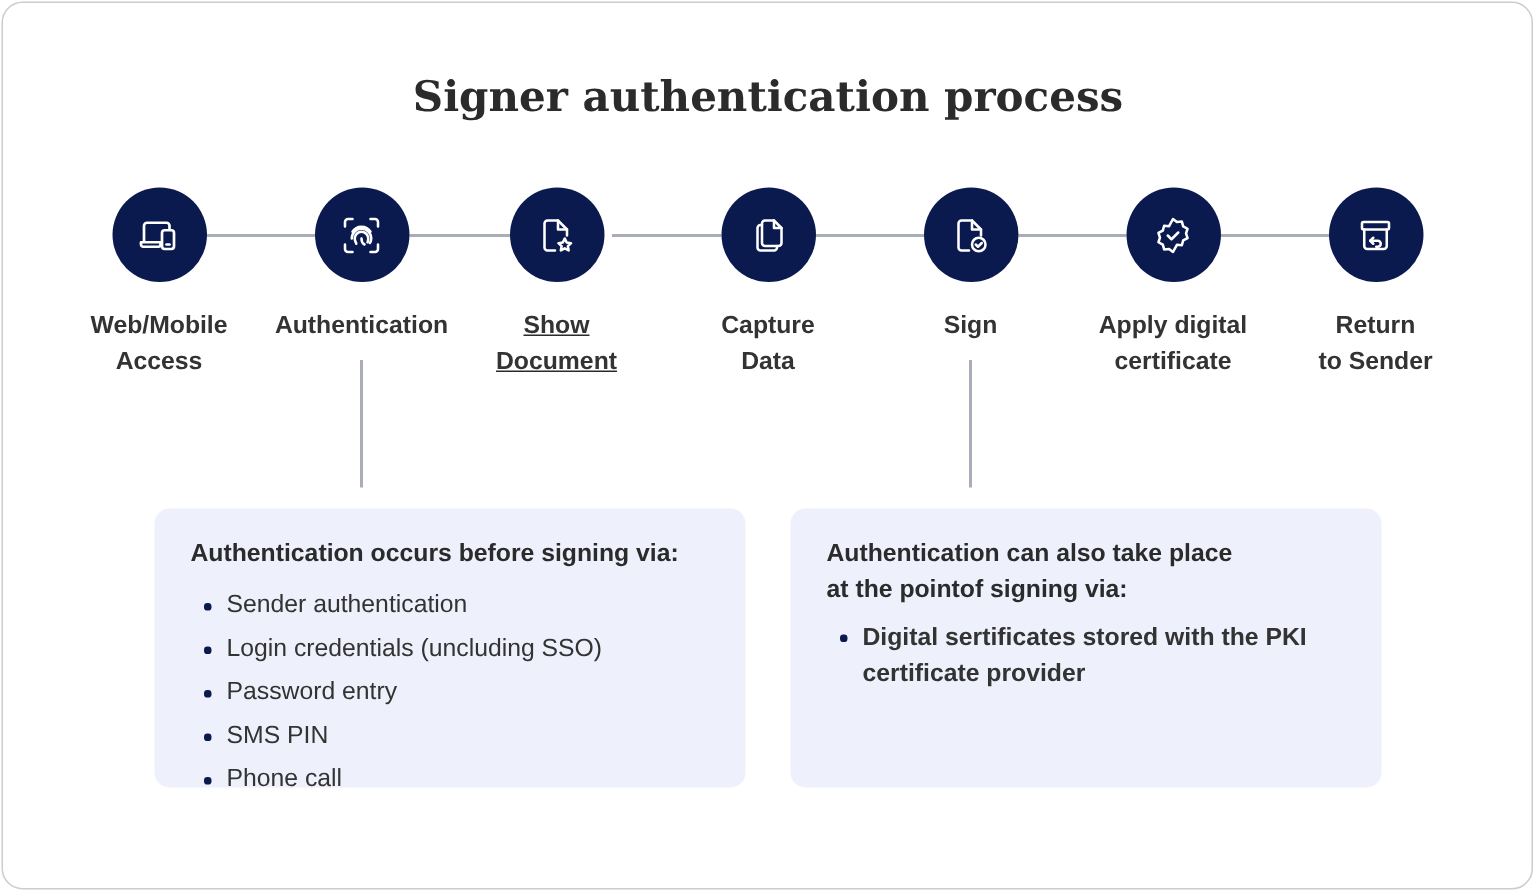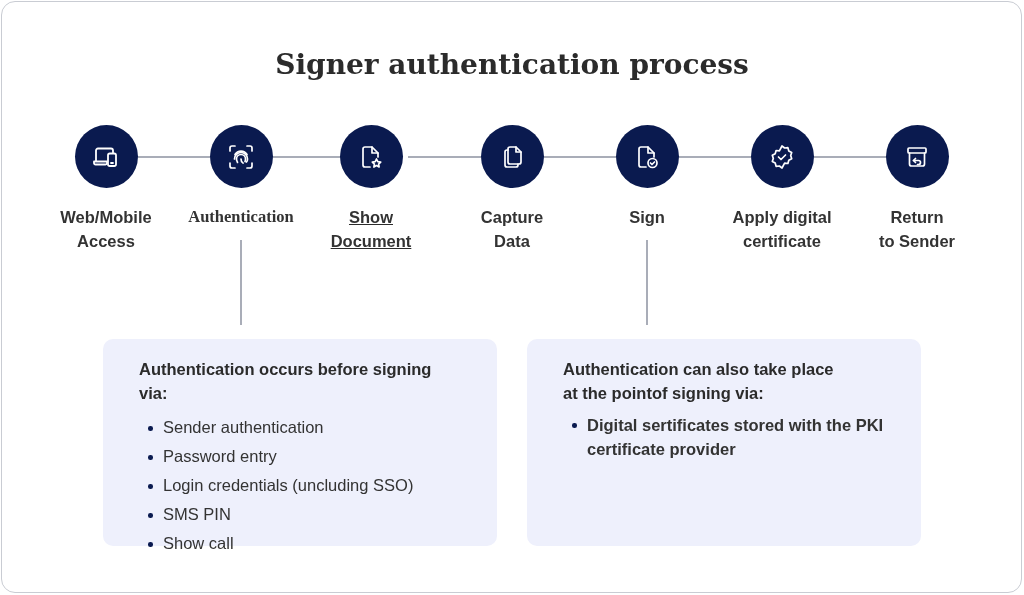--- a/index.html
+++ b/index.html
@@ -27,22 +27,22 @@
     }
     .circle svg { width: 30px; height: 30px; }
     .step-label {
       margin-top: 17px; text-align: center; font-weight: bold; font-size: 16.5px;
       line-height: 24px; color: #333333; white-space: pre-line;
     }
     .vline {
       position: absolute; top: 240px; height: 85px; width: 1.5px; background: #a9adb8;
     }
     .card {
-      position: absolute; top: 339px; height: 207px; background: #eef0fc;
-      border-radius: 10px; padding: 18px 36px;
+      position: absolute; top: 339px; height: 186px; background: #eef0fc;
+      border-radius: 10px; padding: 18px 24px;
     }
     .card-title {
       font-weight: bold; font-size: 16.5px; line-height: 24px; color: #2b2b2b;
       white-space: pre-line;
     }
     .card ul { list-style: none; margin-top: 8px; }
     .card li {
       position: relative; padding-left: 24px; font-size: 16.5px; line-height: 29px; color: #333333;
     }
     .card li .bullet {
@@ -72,21 +72,21 @@
       <path d="M5 19V8.5a2 2 0 0 1 2-2h13a2 2 0 0 1 2 2v2"></path>
       <path d="M3 19.5h13v1.5a1.5 1.5 0 0 1-1.5 1.5h-10A1.5 1.5 0 0 1 3 21z"></path>
       <rect x="17" y="11.5" width="8" height="12.5" rx="1.8"></rect>
       <path d="M20 21h2"></path>
     </svg>
   </div>
   <div class="step-label">Web/Mobile
 Access</div>
 </div>
 
-<div class="step" style="left:241px;font-family:Liberation Serif, serif;">
+<div class="step" style="left:241px;">
   <div class="circle">
     <svg viewBox="0 0 30 30" fill="none" stroke="#ffffff" stroke-width="1.7" stroke-linecap="round" stroke-linejoin="round">
       <path d="M4 9V6a2 2 0 0 1 2-2h3"></path>
       <path d="M21 4h3a2 2 0 0 1 2 2v3"></path>
       <path d="M26 21v3a2 2 0 0 1-2 2h-3"></path>
       <path d="M9 26H6a2 2 0 0 1-2-2v-3"></path>
       <path d="M9 12.5a7 7 0 0 1 12 0"></path>
       <path d="M8.5 17a6.5 6.5 0 0 1 13 0c0 2-1 3-1 3"></path>
       <path d="M11.5 20.5c0-1-1-1.5-1-3.5a4.5 4.5 0 0 1 9 0c0 1.5-.5 2.5-.5 2.5"></path>
       <path d="M15 17c0 2 1 3.5 2 4"></path>
@@ -155,24 +155,24 @@
 to Sender</div>
 </div>
 
 <div class="vline" style="left:240px;"></div>
 <div class="vline" style="left:646px;"></div>
 
 <div class="card left" style="left:103px;width:394px;">
   <div class="card-title">Authentication occurs before signing via:</div>
   <ul>
     <li><span class="bullet"></span><span>Sender authentication</span></li>
+    <li><span class="bullet"></span><span>Login credentials (uncluding SSO)</span></li>
     <li><span class="bullet"></span><span>Password entry</span></li>
-    <li><span class="bullet"></span><span>Login credentials (uncluding SSO)</span></li>
     <li><span class="bullet"></span><span>SMS PIN</span></li>
-    <li><span class="bullet"></span><span>Show call</span></li>
+    <li><span class="bullet"></span><span>Phone call</span></li>
   </ul>
 </div>
 
 <div class="card right" style="left:527px;width:394px;">
   <div class="card-title">Authentication can also take place
 at the pointof signing via:</div>
   <ul>
     <li><span class="bullet"></span><span>Digital sertificates stored with the PKI certificate provider</span></li>
   </ul>
 </div>

